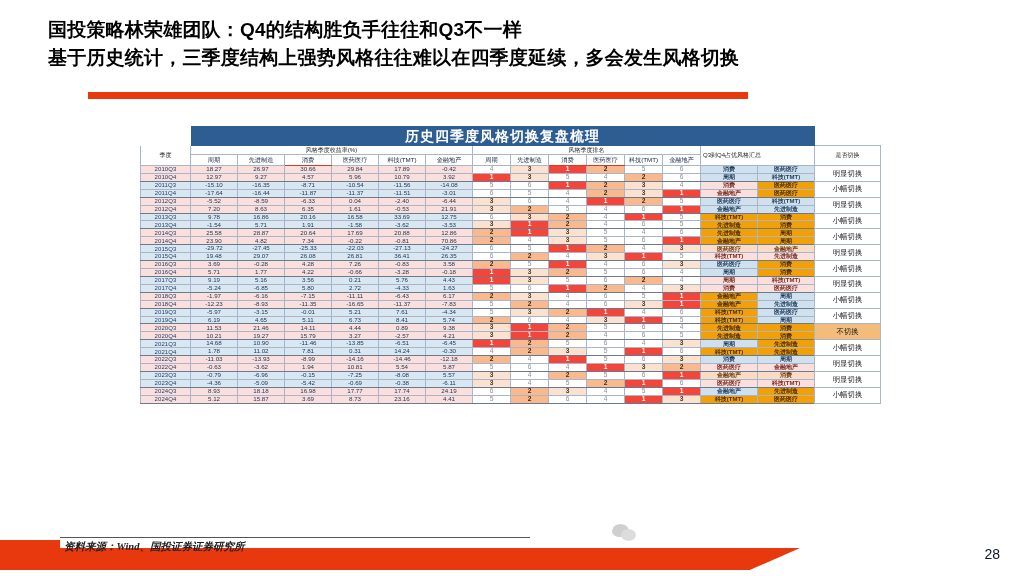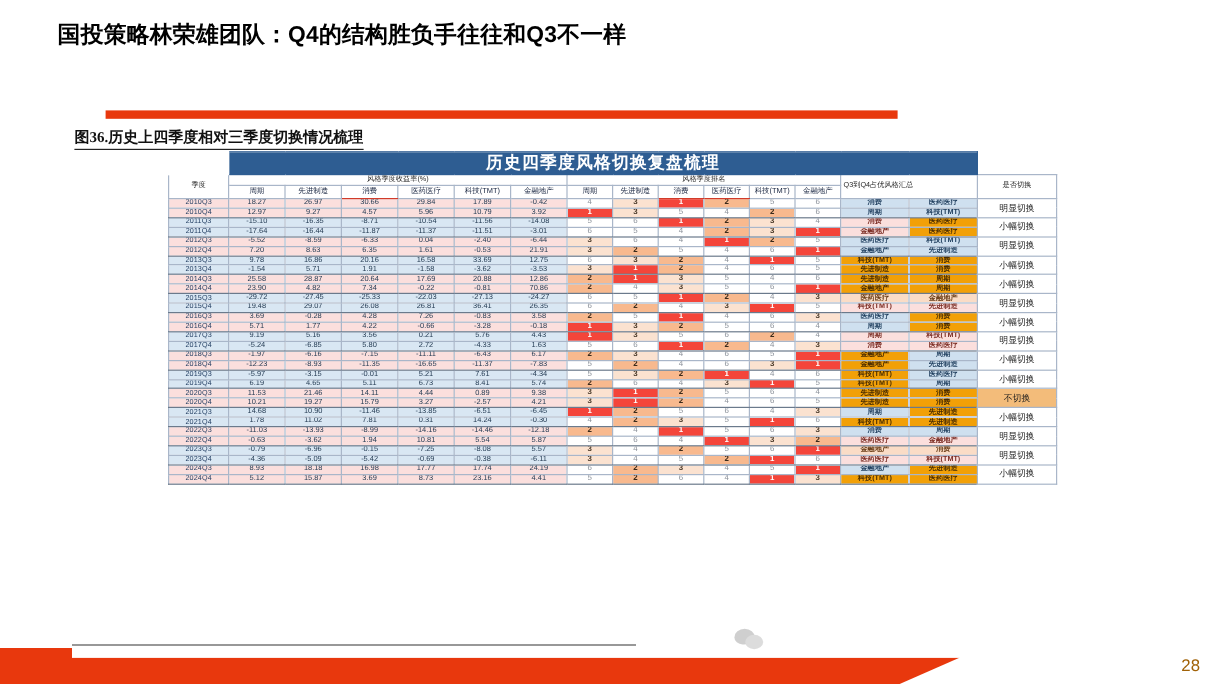--- a/index.html
+++ b/index.html
@@ -53,21 +53,21 @@
   }
   
   .source-rule {
     position: absolute; left: 60px; top: 537px; width: 470px;
     height: 1px; background: #555; z-index: 6;
   }
 
   
   .page-no {
     position: absolute; right: 24px; bottom: 8px;
-    font-size: 14px; color: #a16207;
+    font-size: 14px; color: #0f172a;
   }
 
   
   .watermark {
     position: absolute; left: 612px; top: 522px;
     display: flex; align-items: center; gap: 8px;
     font-size: 22px; color: #9a9a9a; opacity: .62;
     letter-spacing: 1px; z-index: 5; pointer-events: none;
     font-family: "DejaVu Sans", sans-serif;
   }
@@ -148,25 +148,25 @@
   td.sw.sw-none { background: #f3bc7a !important; margin-top: 20px; }
   td.gap { border-left: 1.2px solid #7d8a99 !important; }
 </style>
 </head>
 <body>
 
 <div id="slide">
 
   <div class="headline">
     <div class="l1">国投策略林荣雄团队：Q4的结构胜负手往往和Q3不一样</div>
+    <div class="l2">基于历史统计，三季度结构上强势风格往往难以在四季度延续，多会发生风格切换</div>
   </div>
 
   <div class="red-bar-top"></div>
 
-  <div class="fig-caption">图36.历史上四季度相对三季度切换情况梳理</div>
 
   <div id="tbl-wrap">
     <table class="grid">
       <colgroup>
         <col style="width:50px">
         <col span="6" style="width:47px">
         <col span="6" style="width:38px">
         <col style="width:57px">
           <col style="width:57px">
         <col style="width:66px">
@@ -722,20 +722,21 @@
             <td class="rk k1">1</td>
             <td class="rk k3">3</td>
             <td class="sv s-org gap">科技(TMT)</td>
             <td class="sv s-org">医药医疗</td>
           </tr>
         </tbody>
     </table>
   </div>
 
   <div class="source-rule"></div>
+  <div class="source">资料来源：Wind、国投证券证券研究所</div>
 
   <div class="watermark">
     <span class="wm-logo">
         <i class="b1"></i>
         <i class="b2"></i>
       </span>
   </div>
 
   <div class="red-band-bottom"></div>
   <div class="red-band-left"></div>

